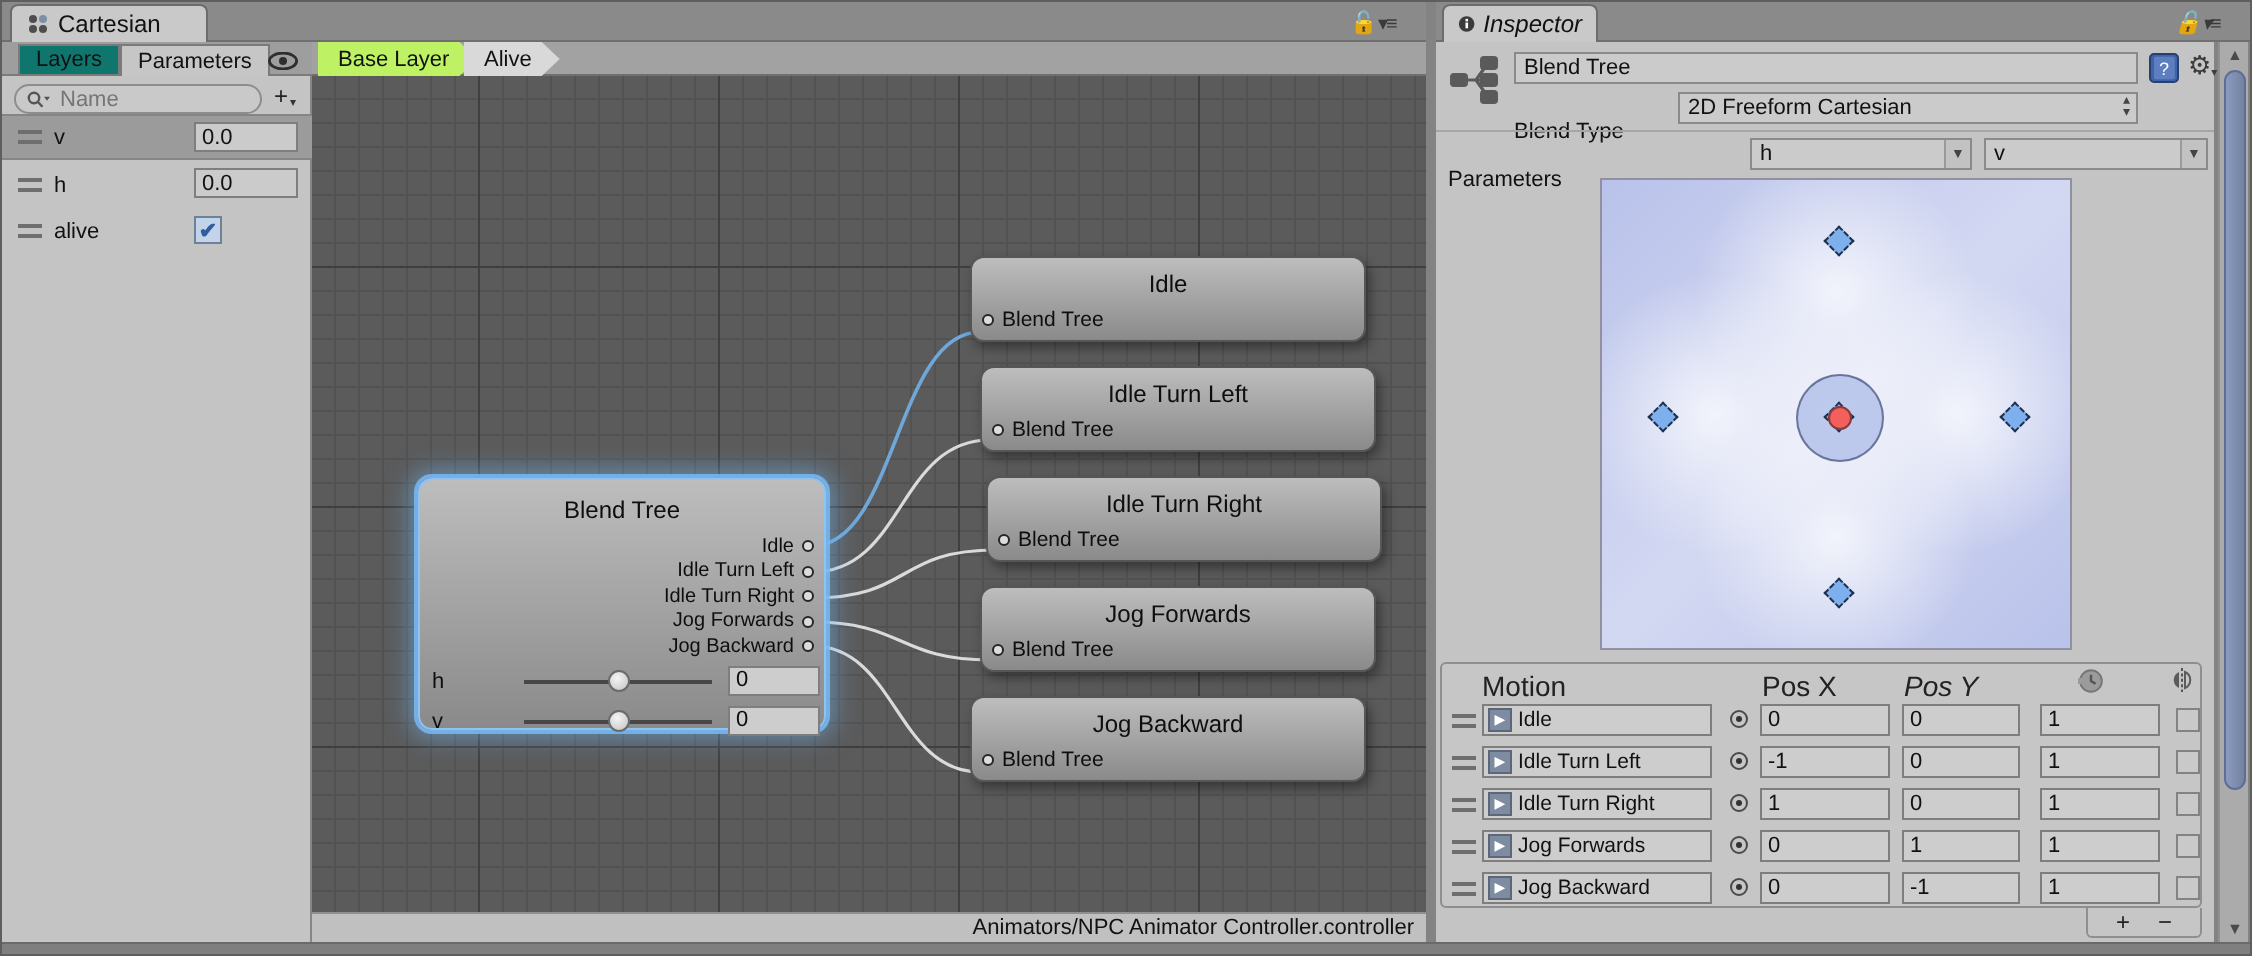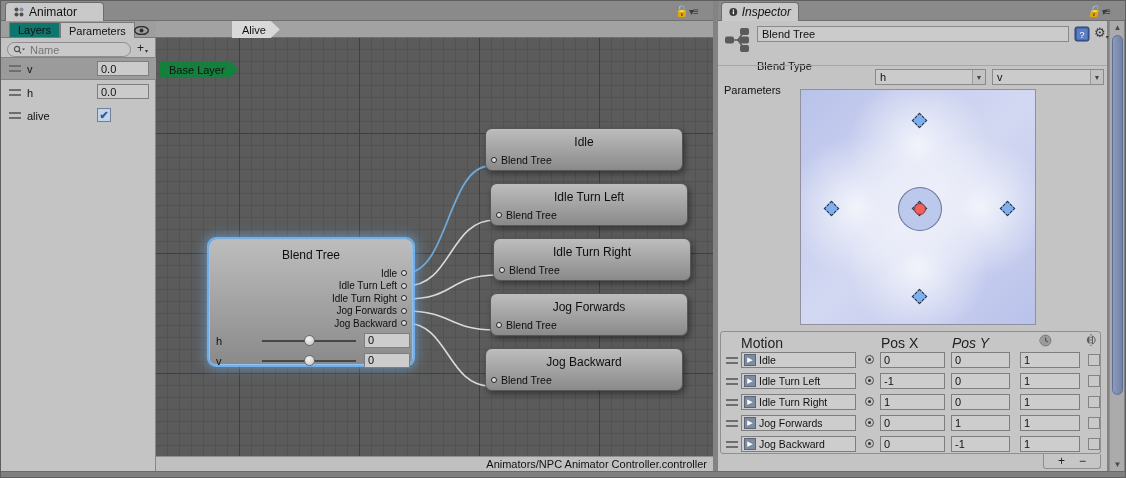--- a/index.html
+++ b/index.html
@@ -32,21 +32,21 @@
   .handle{width:12px;height:7px;border-top:2px solid #6e6e6e;border-bottom:2px solid #6e6e6e;margin:0 6px 0 8px;}
   .pfield{position:absolute;left:96px;width:52px;height:15px;background:#cbcbcb;border:1px solid #7e7e7e;
           font-size:11px;padding:0 3px;font-family:"Liberation Sans",sans-serif;color:#111;}
   .checkbox{position:absolute;left:96px;width:14px;height:14px;background:#c2d3ea;border:1px solid #6f8099;
             display:flex;align-items:center;justify-content:center;font-size:11px;color:#2f5d9e;font-weight:bold;}
 
   
   #crumbbar{position:absolute;left:155px;top:20px;width:557px;height:17px;background:#a2a2a2;border-bottom:1px solid #6f6f6f;}
   .crumb{position:absolute;top:0;height:17px;display:flex;align-items:center;padding:0 14px 0 10px;font-size:11px;
          clip-path:polygon(0 0,calc(100% - 9px) 0,100% 50%,calc(100% - 9px) 100%,0 100%);}
-  .crumb.root{background:#15803d;margin-top:40px;}
+  .crumb.root{background:#bef264;}
   .crumb.current{background:#d9d9d9;}
 
   
   #graph{position:absolute;left:155px;top:37px;width:557px;height:418px;overflow:hidden;
     background-color:#5b5b5b;
     background-image:
       linear-gradient(#3f3f3f 1px,transparent 1px),linear-gradient(90deg,#3f3f3f 1px,transparent 1px),
       linear-gradient(#525252 1px,transparent 1px),linear-gradient(90deg,#525252 1px,transparent 1px);
     background-size:120px 120px,120px 120px,12px 12px,12px 12px;background-position:-37px -25px;}
   #wires{position:absolute;left:0;top:0;}
@@ -124,21 +124,21 @@
 <div id="app">
 
   <div class="topstrip" style="width:712px;">
     <div class="wintab" style="left:4px;width:99px;">
       <svg class="iconSvg" width="12" height="12" viewBox="0 0 12 12">
         <circle cx="3.5" cy="3.5" r="2" fill="#4e4e4e"></circle>
           <circle cx="8.5" cy="3.5" r="2" fill="#7b8fa6"></circle>
         <circle cx="3.5" cy="8.5" r="2" fill="#4e4e4e"></circle>
           <circle cx="8.5" cy="8.5" r="2" fill="#4e4e4e"></circle>
       </svg>
-      <span>Animator</span>
+      <span>Cartesian</span>
     </div>
     <span class="lock abs" style="left:674px;top:4px;">🔓</span>
     <span class="paneMenu abs" style="left:688px;top:5px;">▾≡</span>
   </div>
   <div class="topstrip" style="left:717px;width:409px;font-style:italic;">
     <div class="wintab" style="left:3px;width:78px;">
       <svg class="iconSvg" width="12" height="12" viewBox="0 0 12 12">
         <circle cx="6" cy="6" r="5.4" fill="#3a3a3a"></circle>
           <rect x="5.2" y="5" width="1.8" height="4" fill="#fff"></rect>
         <rect x="5.2" y="2.4" width="1.8" height="1.8" fill="#fff"></rect>
@@ -301,20 +301,24 @@
     </svg>
     <input class="ifield abs" style="left: 39px; top: 5px; width: 312px; height: 16px;" value="Blend Tree">
     <svg class="abs iconSvg" style="left:356px;top:5px;" width="16" height="16" viewBox="0 0 16 16">
       <rect x="1" y="1" width="14" height="14" rx="2" fill="#3f63a8" stroke="#26406f"></rect>
       <rect x="3" y="2.4" width="10.4" height="11.2" rx="1" fill="#5d7fc0"></rect>
       <text x="8" y="11.5" font-size="9" fill="#fff" text-anchor="middle" font-family="Liberation Sans">?</text>
     </svg>
     <span class="abs" style="left:376px;top:4px;font-size:13px;color:#3c3c3c;">⚙<span style="font-size:6px;vertical-align:bottom;">▾</span></span>
 
     <span class="lbl" style="left:39px;top:27px;">Blend Type</span>
+    <div class="drop" style="left:121px;top:25px;width:230px;height:16px;">
+      <span>2D Freeform Cartesian</span>
+      <span class="updown">▴<br>▾</span>
+    </div>
 
     <div class="abs" style="left:0;top:44px;width:389px;border-top:1px solid #a6a6a6;"></div>
 
     <span class="lbl" style="left:6px;top:51px;">Parameters</span>
     <div class="drop" style="left:157px;top:48px;width:111px;height:16px;">
       <span>h</span>
       <span class="dropArrowBox">▼</span>
     </div>
     <div class="drop" style="left:274px;top:48px;width:112px;height:16px;">
       <span>v</span>

